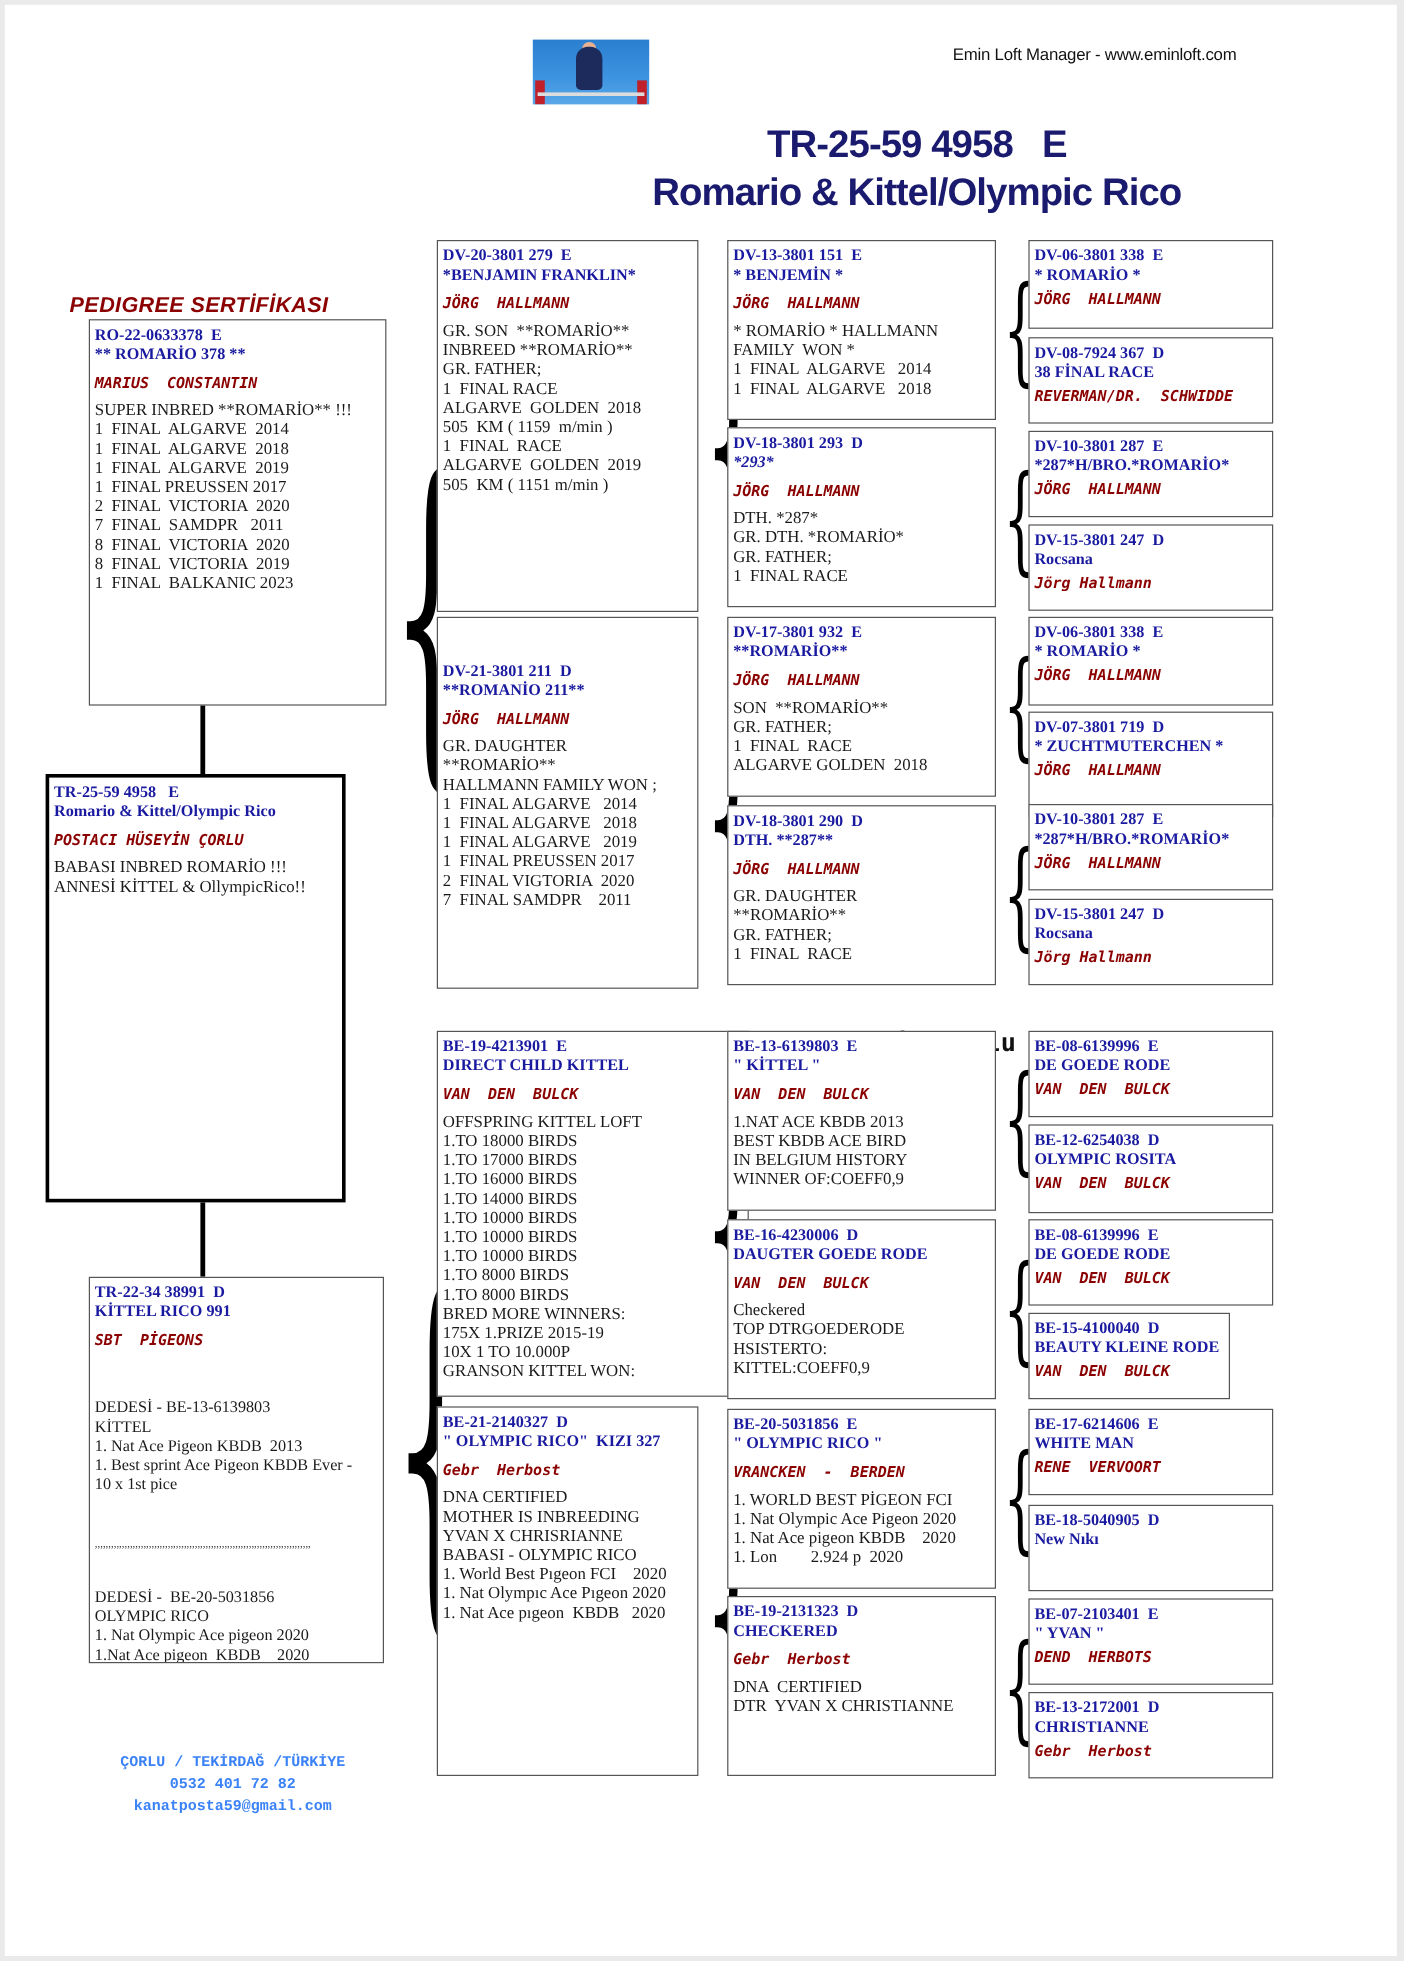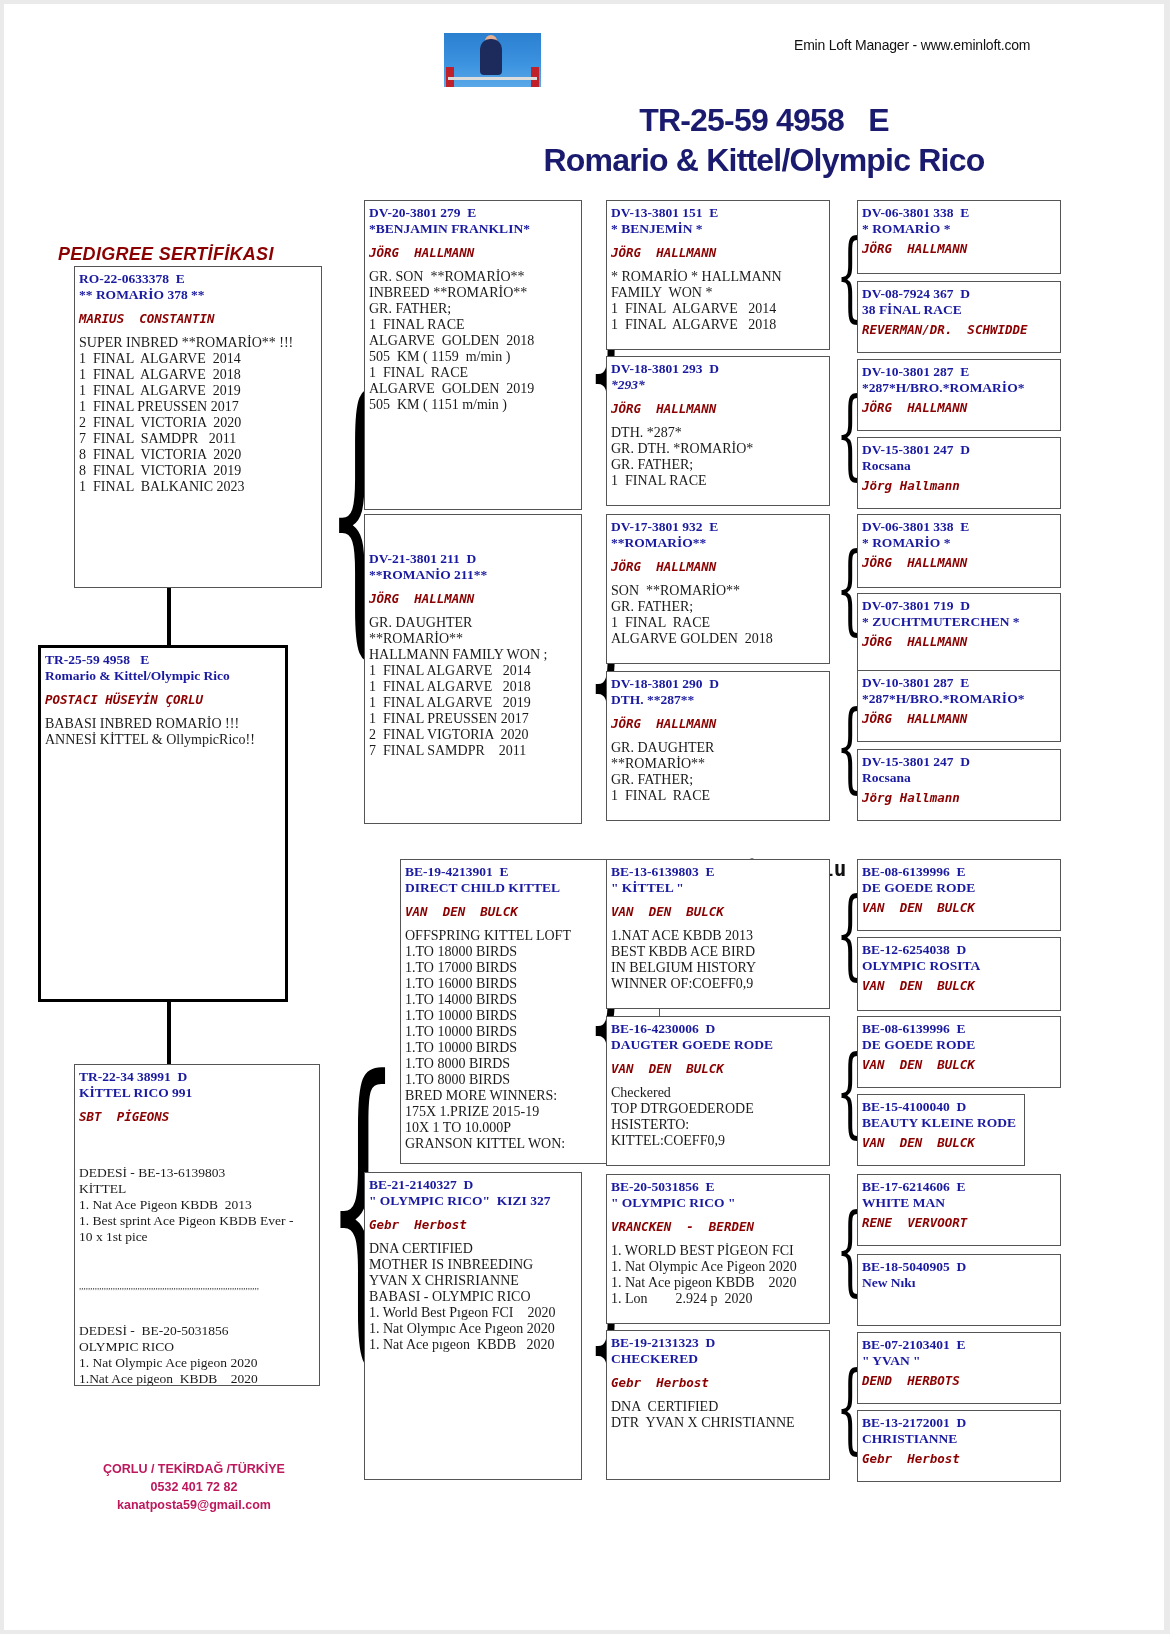--- a/index.html
+++ b/index.html
@@ -19,21 +19,21 @@
     .box { position: absolute; border: 1.5px solid #555; background: #fff; overflow: hidden; padding: 4px 4px 0 4px; }
     .box.thick { border: 3px solid #000; }
     .ring { color: #1a1aa0; font-weight: bold; font-size: 13.5px; line-height: 16px; font-family: "Liberation Serif", serif; }
     .owner { color: #8b0000; font-family: "DejaVu Sans Mono", monospace; font-weight: bold; font-style: italic; font-size: 12.5px; margin-top: 8px; line-height: 16px; }
     .owner.tight { margin-top: 4px; }
     .notes { margin-top: 8px; font-size: 14px; line-height: 16px; color: #1a1a1a; white-space: pre; font-family: "Liberation Serif", serif; }
     .notes .sep { font-size: 9px; line-height: 10px; color: #333; letter-spacing: 0; }
     .vline { position: absolute; width: 4px; background: #000; }
     .brace { position: absolute; font-family: "DejaVu Serif", serif; color: #000; line-height: 1; }
     .label-mid { left: 577px; top: 853px; font-family: "DejaVu Sans Mono", monospace; font-weight: bold; font-size: 21px; color: #111; }
-    .footer { left: 60px; top: 1456px; width: 260px; text-align: center; font-family: Liberation Sans, sans-serif; font-weight: bold; font-size: 12.5px; line-height: 18px; color: #be185d; }
+    .footer { left: 60px; top: 1456px; width: 260px; text-align: center; font-family: Liberation Mono, monospace; font-weight: bold; font-size: 12.5px; line-height: 18px; color: #3b82f6; }
   </style>
 </head>
 <body>
 
 <div class="page">
 
   <div class="abs photo">
     <div class="head"></div>
       <div class="lifter"></div>
     <div class="plate-l"></div>
@@ -128,21 +128,21 @@
       <div class="notes">GR. DAUGHTER
 **ROMARİO**
 HALLMANN FAMILY WON ;
 1  FINAL ALGARVE   2014
 1  FINAL ALGARVE   2018
 1  FINAL ALGARVE   2019
 1  FINAL PREUSSEN 2017
 2  FINAL VIGTORIA  2020
 7  FINAL SAMDPR    2011</div>
     </div>
-  <div class="box gp" style="left:360px;top:855px;width:260px;height:305px;margin-left:36px;">
+  <div class="box gp" style="left:360px;top:855px;width:260px;height:305px;">
       <div class="ring" style="white-space:pre;">BE-19-4213901  E</div>
       <div class="ring" style="white-space:pre;">DIRECT CHILD KITTEL</div>
       <div class="owner" style="white-space:pre;">VAN  DEN  BULCK</div>
       <div class="notes">OFFSPRING KITTEL LOFT
 1.TO 18000 BIRDS
 1.TO 17000 BIRDS
 1.TO 16000 BIRDS
 1.TO 14000 BIRDS
 1.TO 10000 BIRDS
 1.TO 10000 BIRDS

